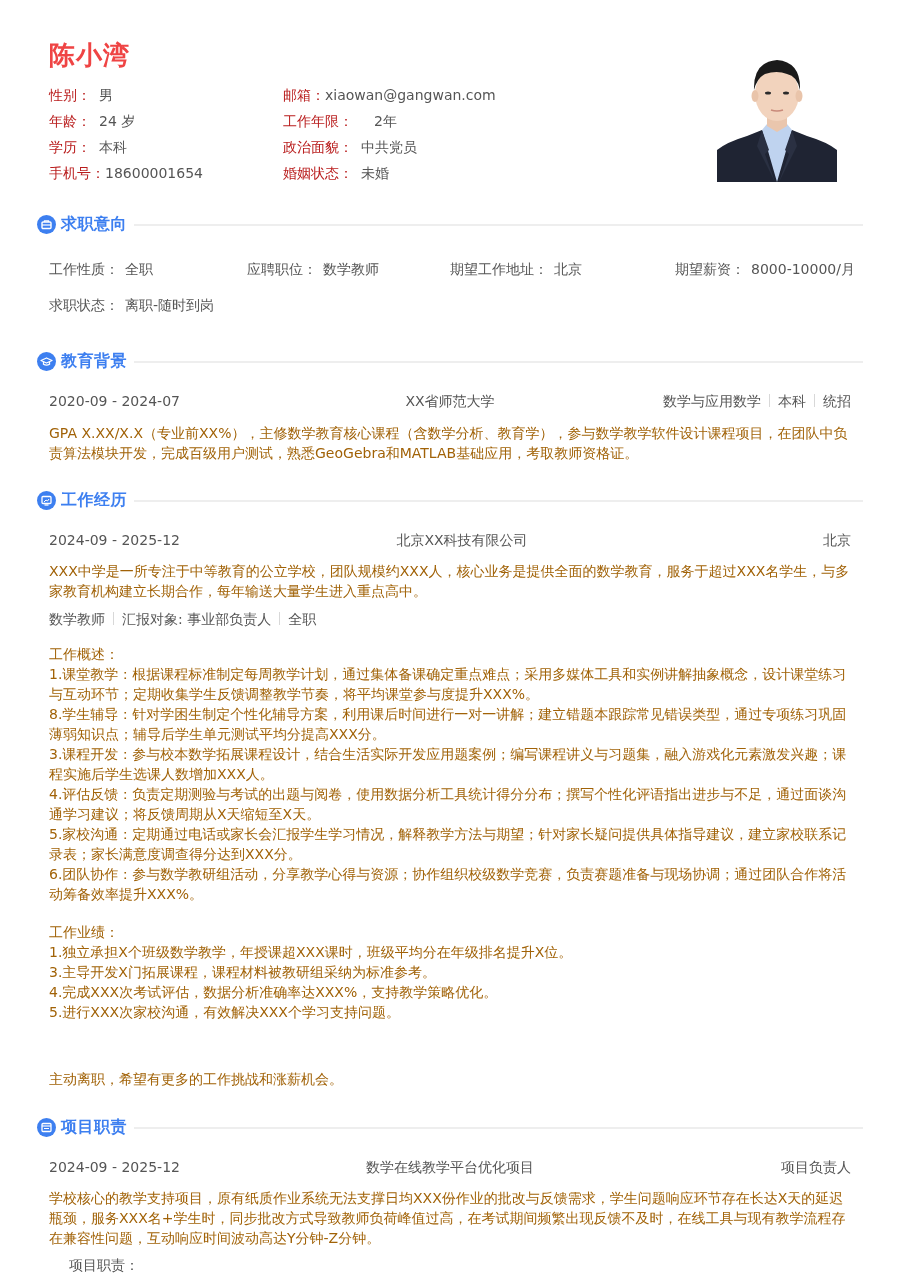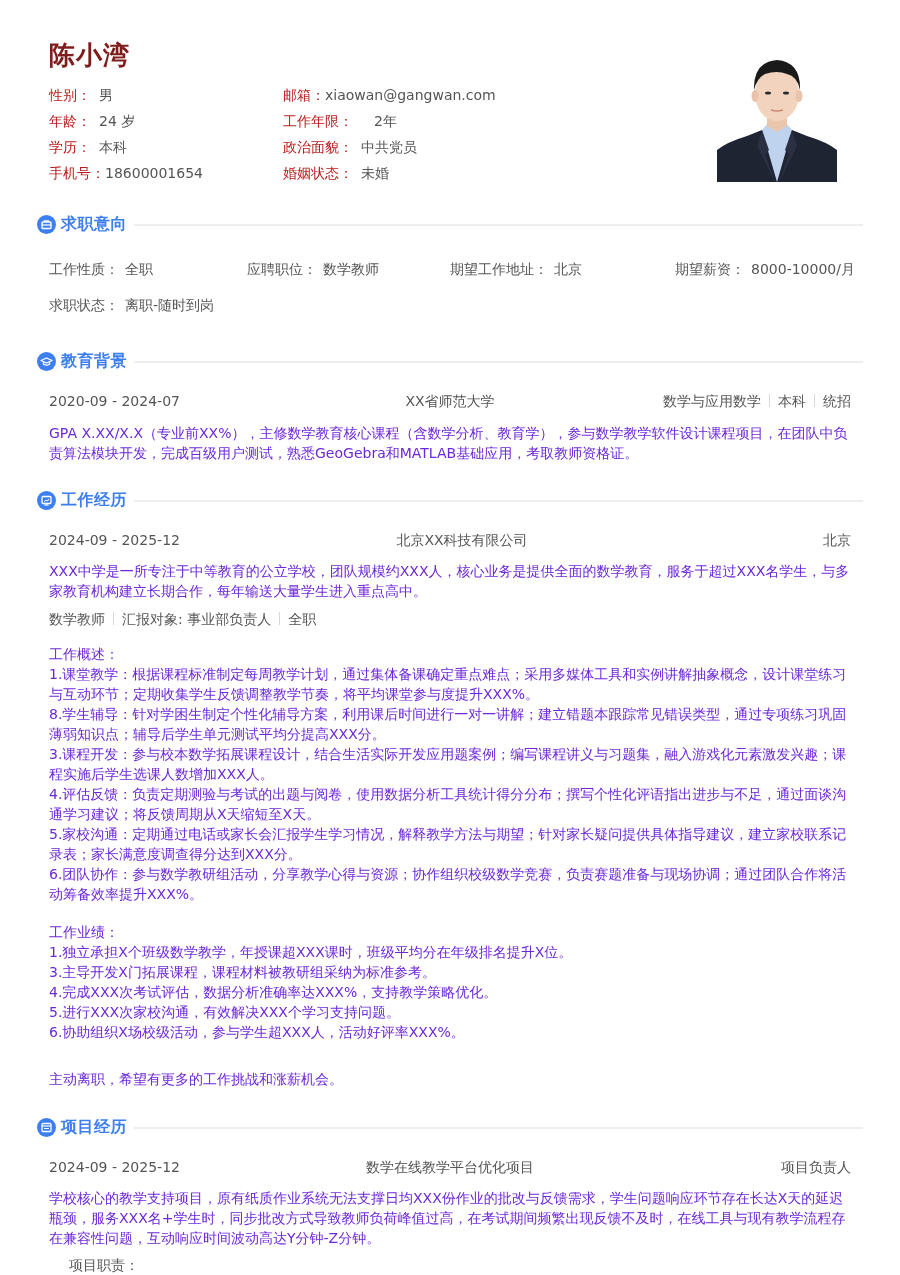--- a/index.html
+++ b/index.html
@@ -2,34 +2,34 @@
 <html><head>
   <meta charset="utf-8">
   <style>
     * { box-sizing: border-box; margin: 0; padding: 0; }
     html, body { width: 900px; height: 1275px; overflow: hidden; background: #ffffff; }
     body { font-family: "DejaVu Sans", "Liberation Sans", sans-serif; color: #555555; font-size: 14px; position: relative; }
 
     .page { position: absolute; left: 0; top: 0; width: 900px; height: 1275px; }
 
     
-    .name { position: absolute; left: 49px; top: 38px; font-size: 26px; font-weight: bold; color: #7f1d1d; letter-spacing: 1px; line-height: 34px; }
+    .name { position: absolute; left: 49px; top: 38px; font-size: 26px; font-weight: bold; color: #ef4444; letter-spacing: 1px; line-height: 34px; }
     .info-row { position: absolute; font-size: 14px; line-height: 20px; color: #555; white-space: nowrap; }
     .info-row .lbl { color: #b91c1c; }
     .photo { position: absolute; left: 717px; top: 50px; width: 120px; height: 132px; overflow: hidden; background: #ffffff; }
 
     
     .sec { position: absolute; left: 37px; height: 26px; width: 826px; }
     .sec .ico { position: absolute; left: 0; top: 4px; width: 19px; height: 19px; border-radius: 50%; background: #3d7ff0; }
     .sec .ico svg { position: absolute; left: 3px; top: 3px; width: 13px; height: 13px; }
     .sec .title { position: absolute; left: 24px; top: 0; font-size: 16px; font-weight: bold; color: #3d7ff0; line-height: 26px; letter-spacing: 0.5px; }
     .sec .rule { position: absolute; left: 97px; right: 0; top: 13px; height: 2px; background: #eeeeee; }
 
     .txt { position: absolute; font-size: 14px; line-height: 20px; color: #555; white-space: nowrap; }
-    .para { position: absolute; left: 49px; width: 805px; font-size: 14px; line-height: 20px; color: #6d28d9; }
+    .para { position: absolute; left: 49px; width: 805px; font-size: 14px; line-height: 20px; color: #a16207; }
     .right { text-align: right; }
     .center { text-align: center; }
     .sep { display: inline-block; width: 1px; height: 13px; background: #d8d8d8; margin: 0 8px; vertical-align: -1px; }
     .line { display: block; }
   </style>
 </head>
 <body>
 
 <div class="page">
 
@@ -133,34 +133,33 @@
     <span class="line">5.家校沟通：定期通过电话或家长会汇报学生学习情况，解释教学方法与期望；针对家长疑问提供具体指导建议，建立家校联系记录表；家长满意度调查得分达到XXX分。</span>
     <span class="line">6.团队协作：参与数学教研组活动，分享教学心得与资源；协作组织校级数学竞赛，负责赛题准备与现场协调；通过团队合作将活动筹备效率提升XXX%。</span>
   </div>
 
   <div class="para" style="top:922px;">
     <span class="line">工作业绩：</span>
     <span class="line">1.独立承担X个班级数学教学，年授课超XXX课时，班级平均分在年级排名提升X位。</span>
     <span class="line">3.主导开发X门拓展课程，课程材料被教研组采纳为标准参考。</span>
     <span class="line">4.完成XXX次考试评估，数据分析准确率达XXX%，支持教学策略优化。</span>
     <span class="line">5.进行XXX次家校沟通，有效解决XXX个学习支持问题。</span>
-    <span class="line">6.协助组织X场校级活动，参与学生超XXX人，活动好评率XXX%。</span>
   </div>
 
   <div class="para" style="top:1069px;">主动离职，希望有更多的工作挑战和涨薪机会。</div>
 
   <div class="sec" style="top:1114px;">
     <div class="ico">
       <svg viewBox="0 0 13 13">
           <rect x="2" y="2.5" width="9" height="8" rx="1" fill="none" stroke="#fff" stroke-width="1.3"></rect>
           <line x1="2" y1="5" x2="11" y2="5" stroke="#fff" stroke-width="1.2"></line>
           <line x1="4" y1="7.5" x2="9" y2="7.5" stroke="#fff" stroke-width="1"></line>
         </svg>
     </div>
-    <div class="title">项目经历</div>
+    <div class="title">项目职责</div>
     <div class="rule"></div>
   </div>
 
   <div class="txt" style="left:49px; top:1157px;">2024-09 - 2025-12</div>
   <div class="txt center" style="left:300px; width:300px; top:1157px;">数学在线教学平台优化项目</div>
   <div class="txt right" style="left:700px; width:151px; top:1157px;">项目负责人</div>
   <div class="para" style="top:1188px;">学校核心的教学支持项目，原有纸质作业系统无法支撑日均XXX份作业的批改与反馈需求，学生问题响应环节存在长达X天的延迟瓶颈，服务XXX名+学生时，同步批改方式导致教师负荷峰值过高，在考试期间频繁出现反馈不及时，在线工具与现有教学流程存在兼容性问题，互动响应时间波动高达Y分钟-Z分钟。</div>
   <div class="txt" style="left:49px; top:1255px;margin-left:20px;">项目职责：</div>
 
 </div>

